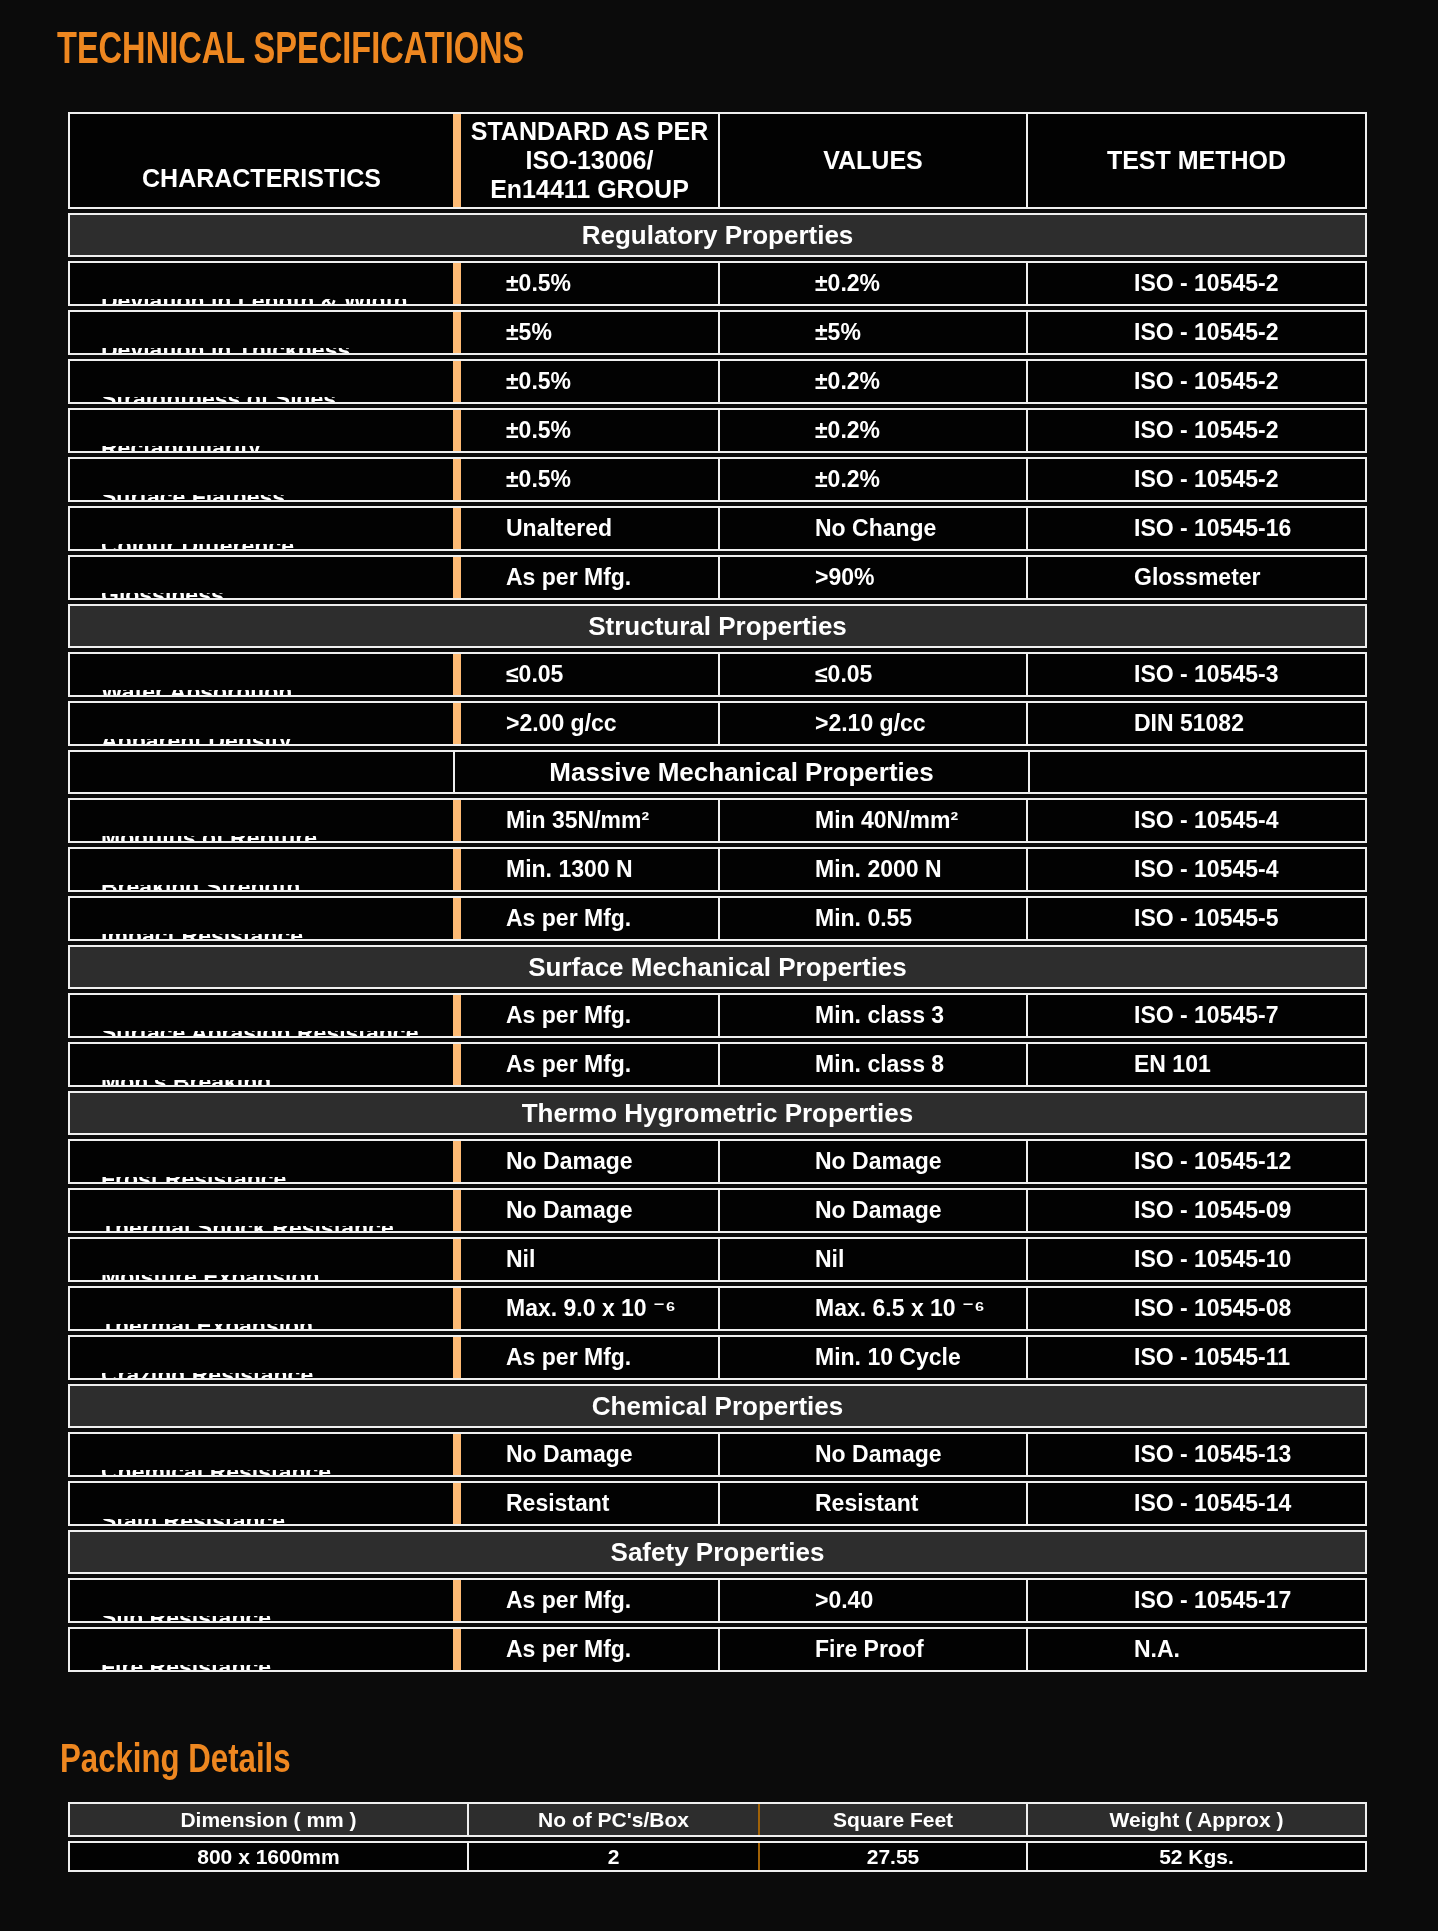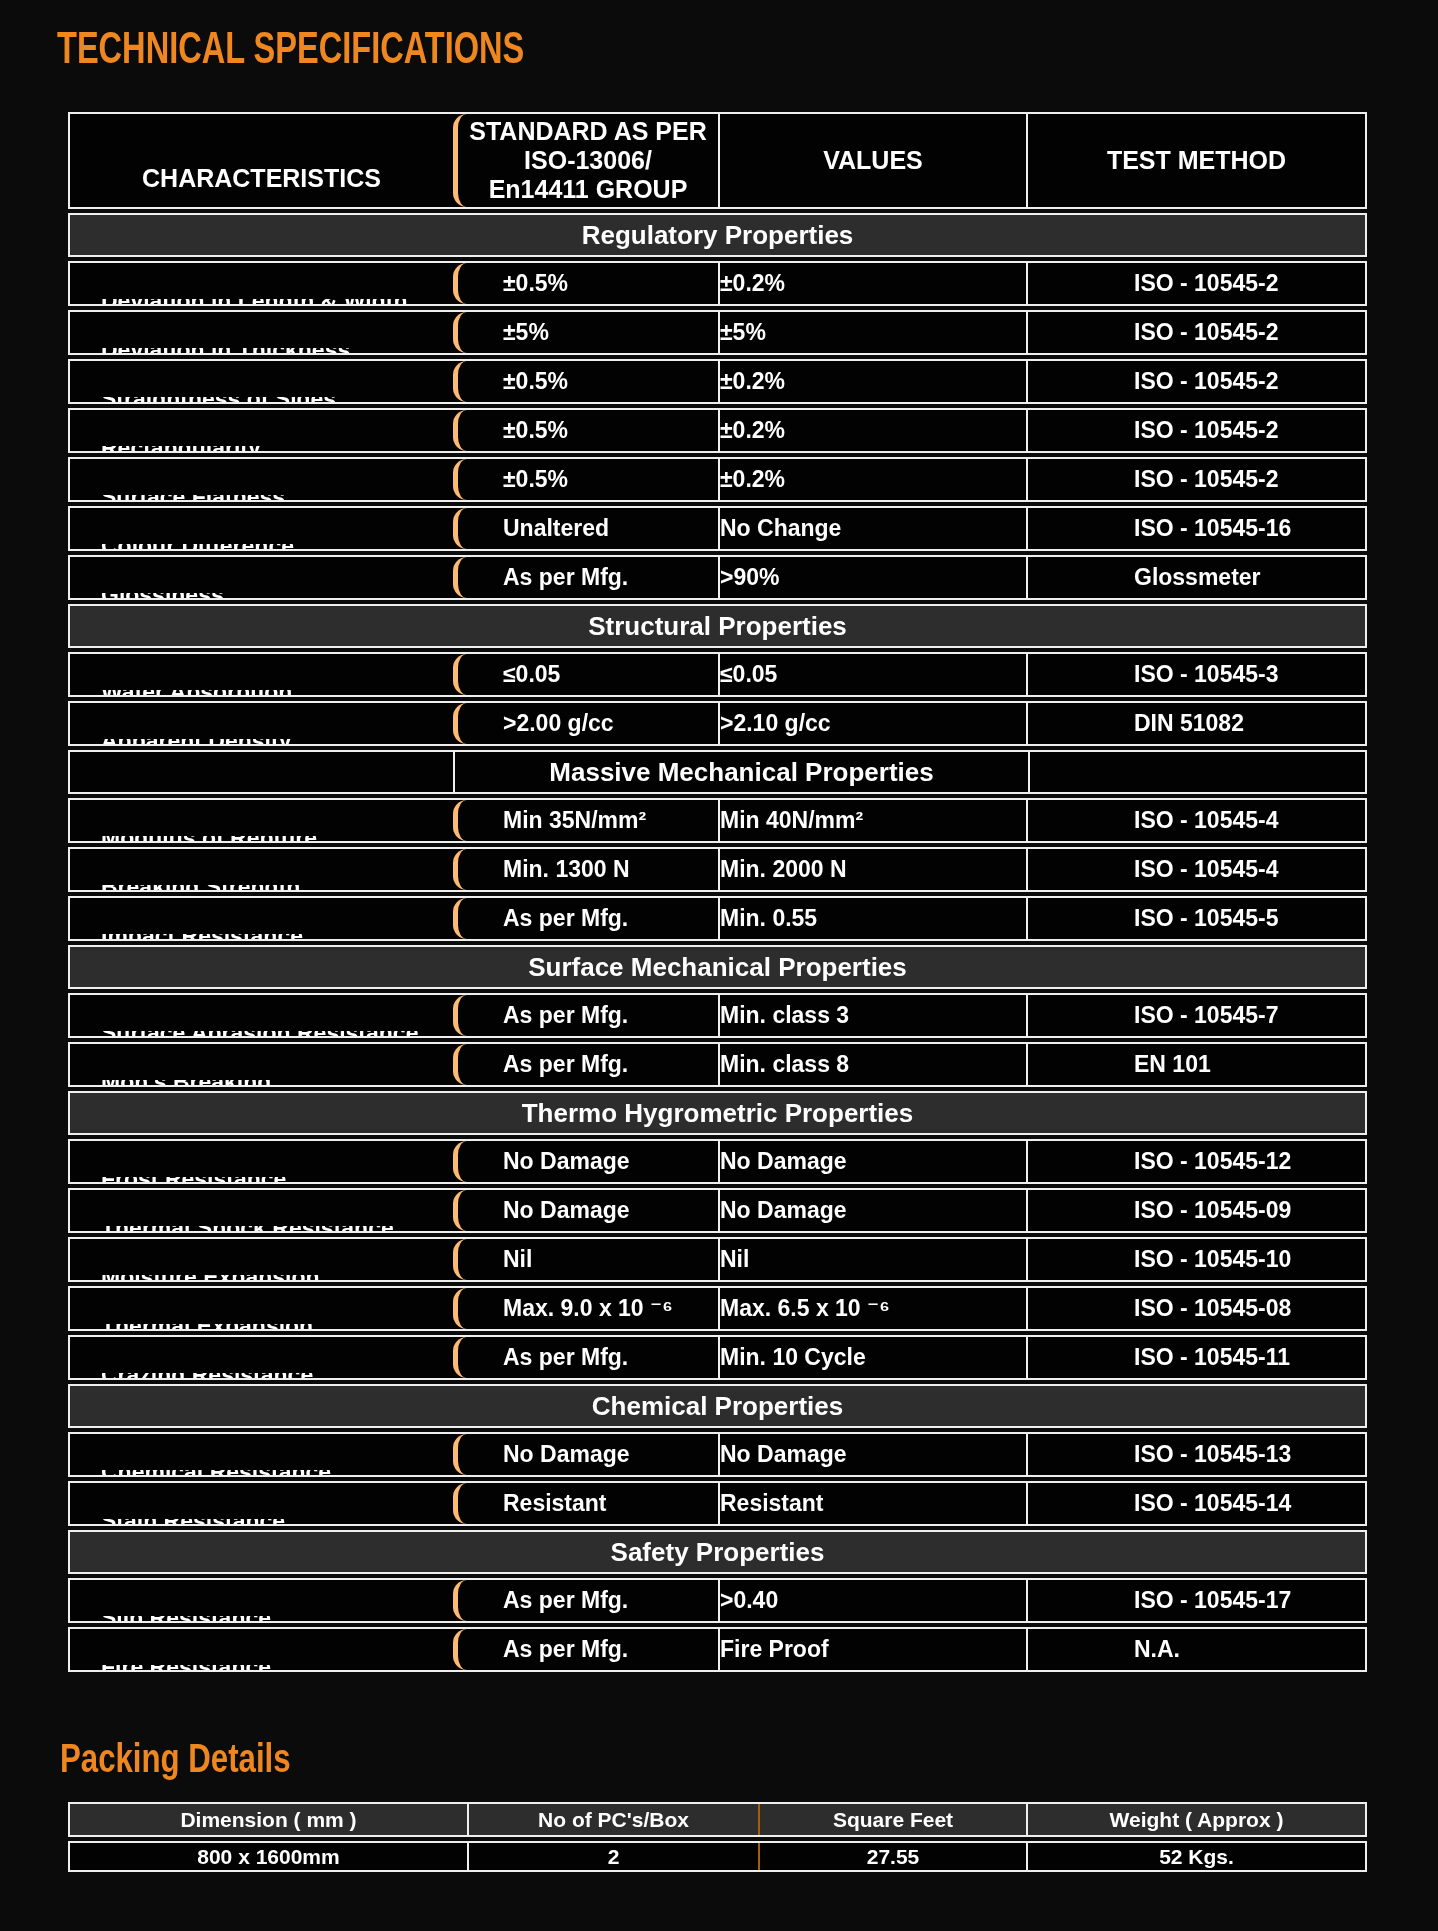--- a/index.html
+++ b/index.html
@@ -25,22 +25,22 @@
     border:2px solid #efefef;background:#020202;
     height:45px;margin-bottom:4px;
   }
   .trow.header{height:97px;}
   .cell{
     display:flex;align-items:center;box-sizing:border-box;
     color:#ffffff;font-size:23px;font-weight:bold;
     overflow:hidden;white-space:nowrap;
   }
   .c1{width:383px;padding-left:31px;margin-top:36px;}
-  .c2{width:265px;border-left:5px solid #fdba74;padding-left:45px;border-radius:14px;}
-  .c3{width:308px;border-left:2px solid #efefef;}
+  .c2{width:265px;border-left:8px solid #fdba74;padding-left:45px;}
+  .c3{width:308px;border-left:2px solid #efefef;padding-left:95px;}
   .c4{flex:1;border-left:2px solid #efefef;padding-left:106px;}
   .header .cell{
     justify-content:center;text-align:center;padding:0;
     font-size:25px;line-height:29px;white-space:pre-line;
   }
   .band{
     background:#2d2d2d;height:44px;
     display:flex;align-items:center;justify-content:center;
   }
   .band-title{

